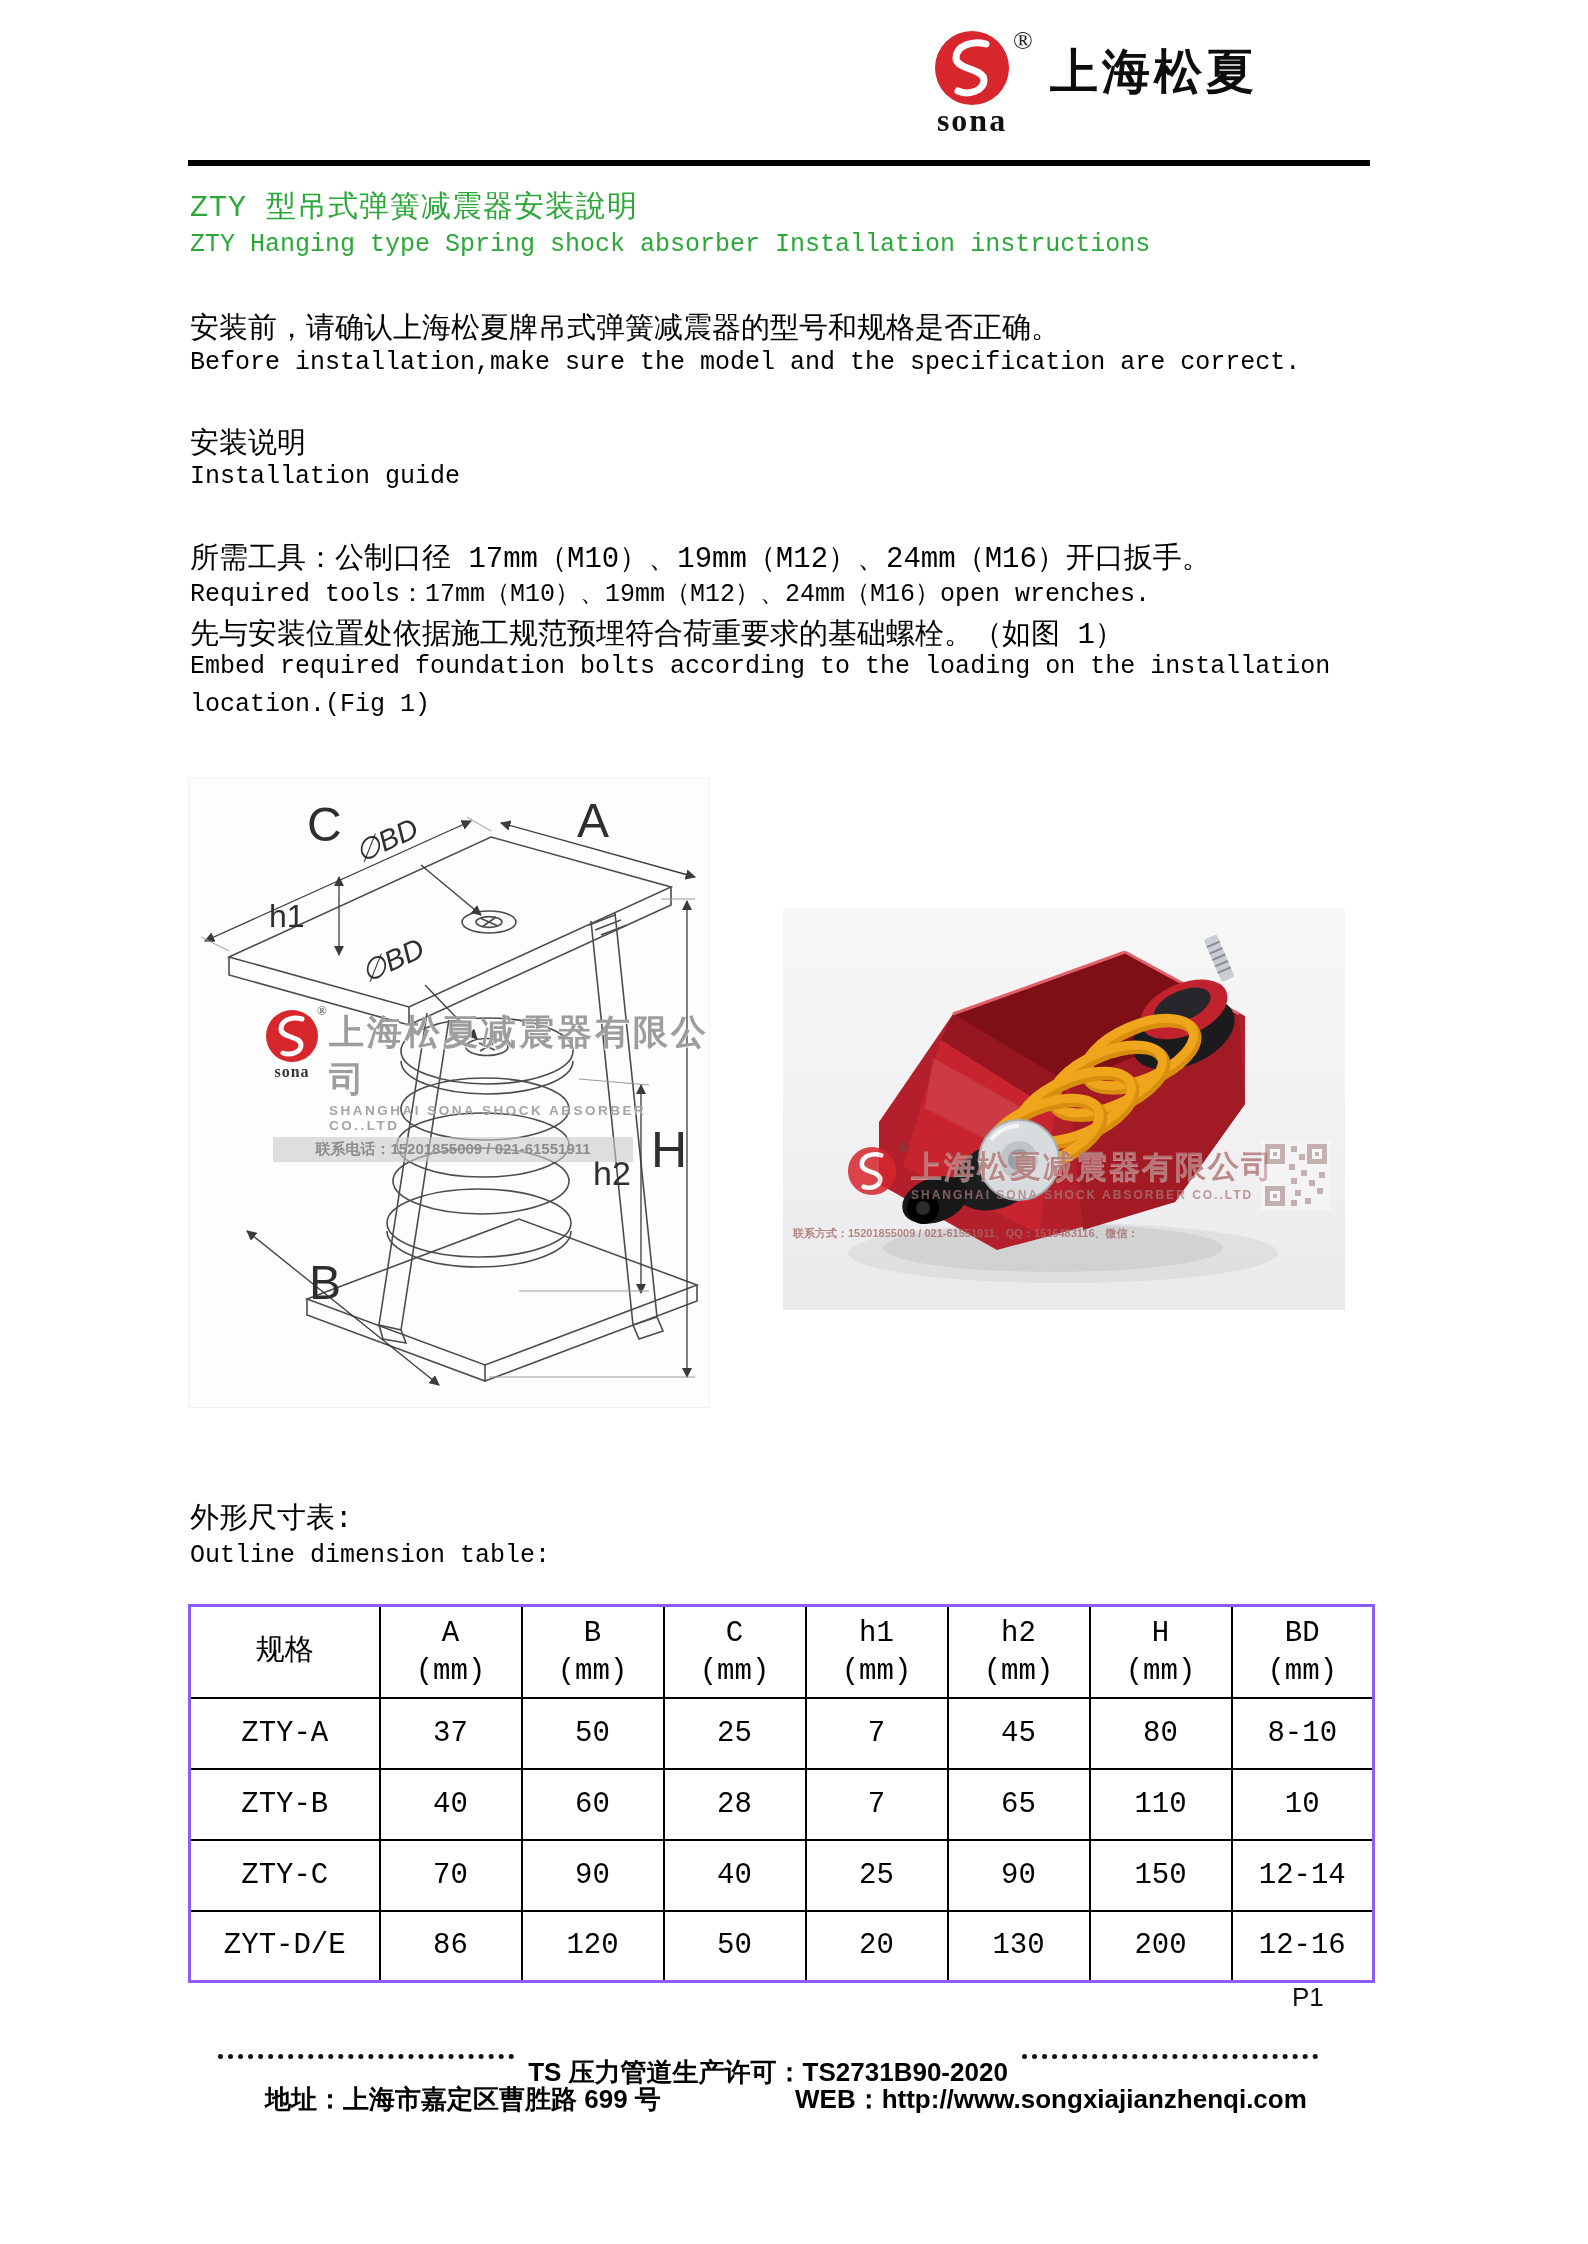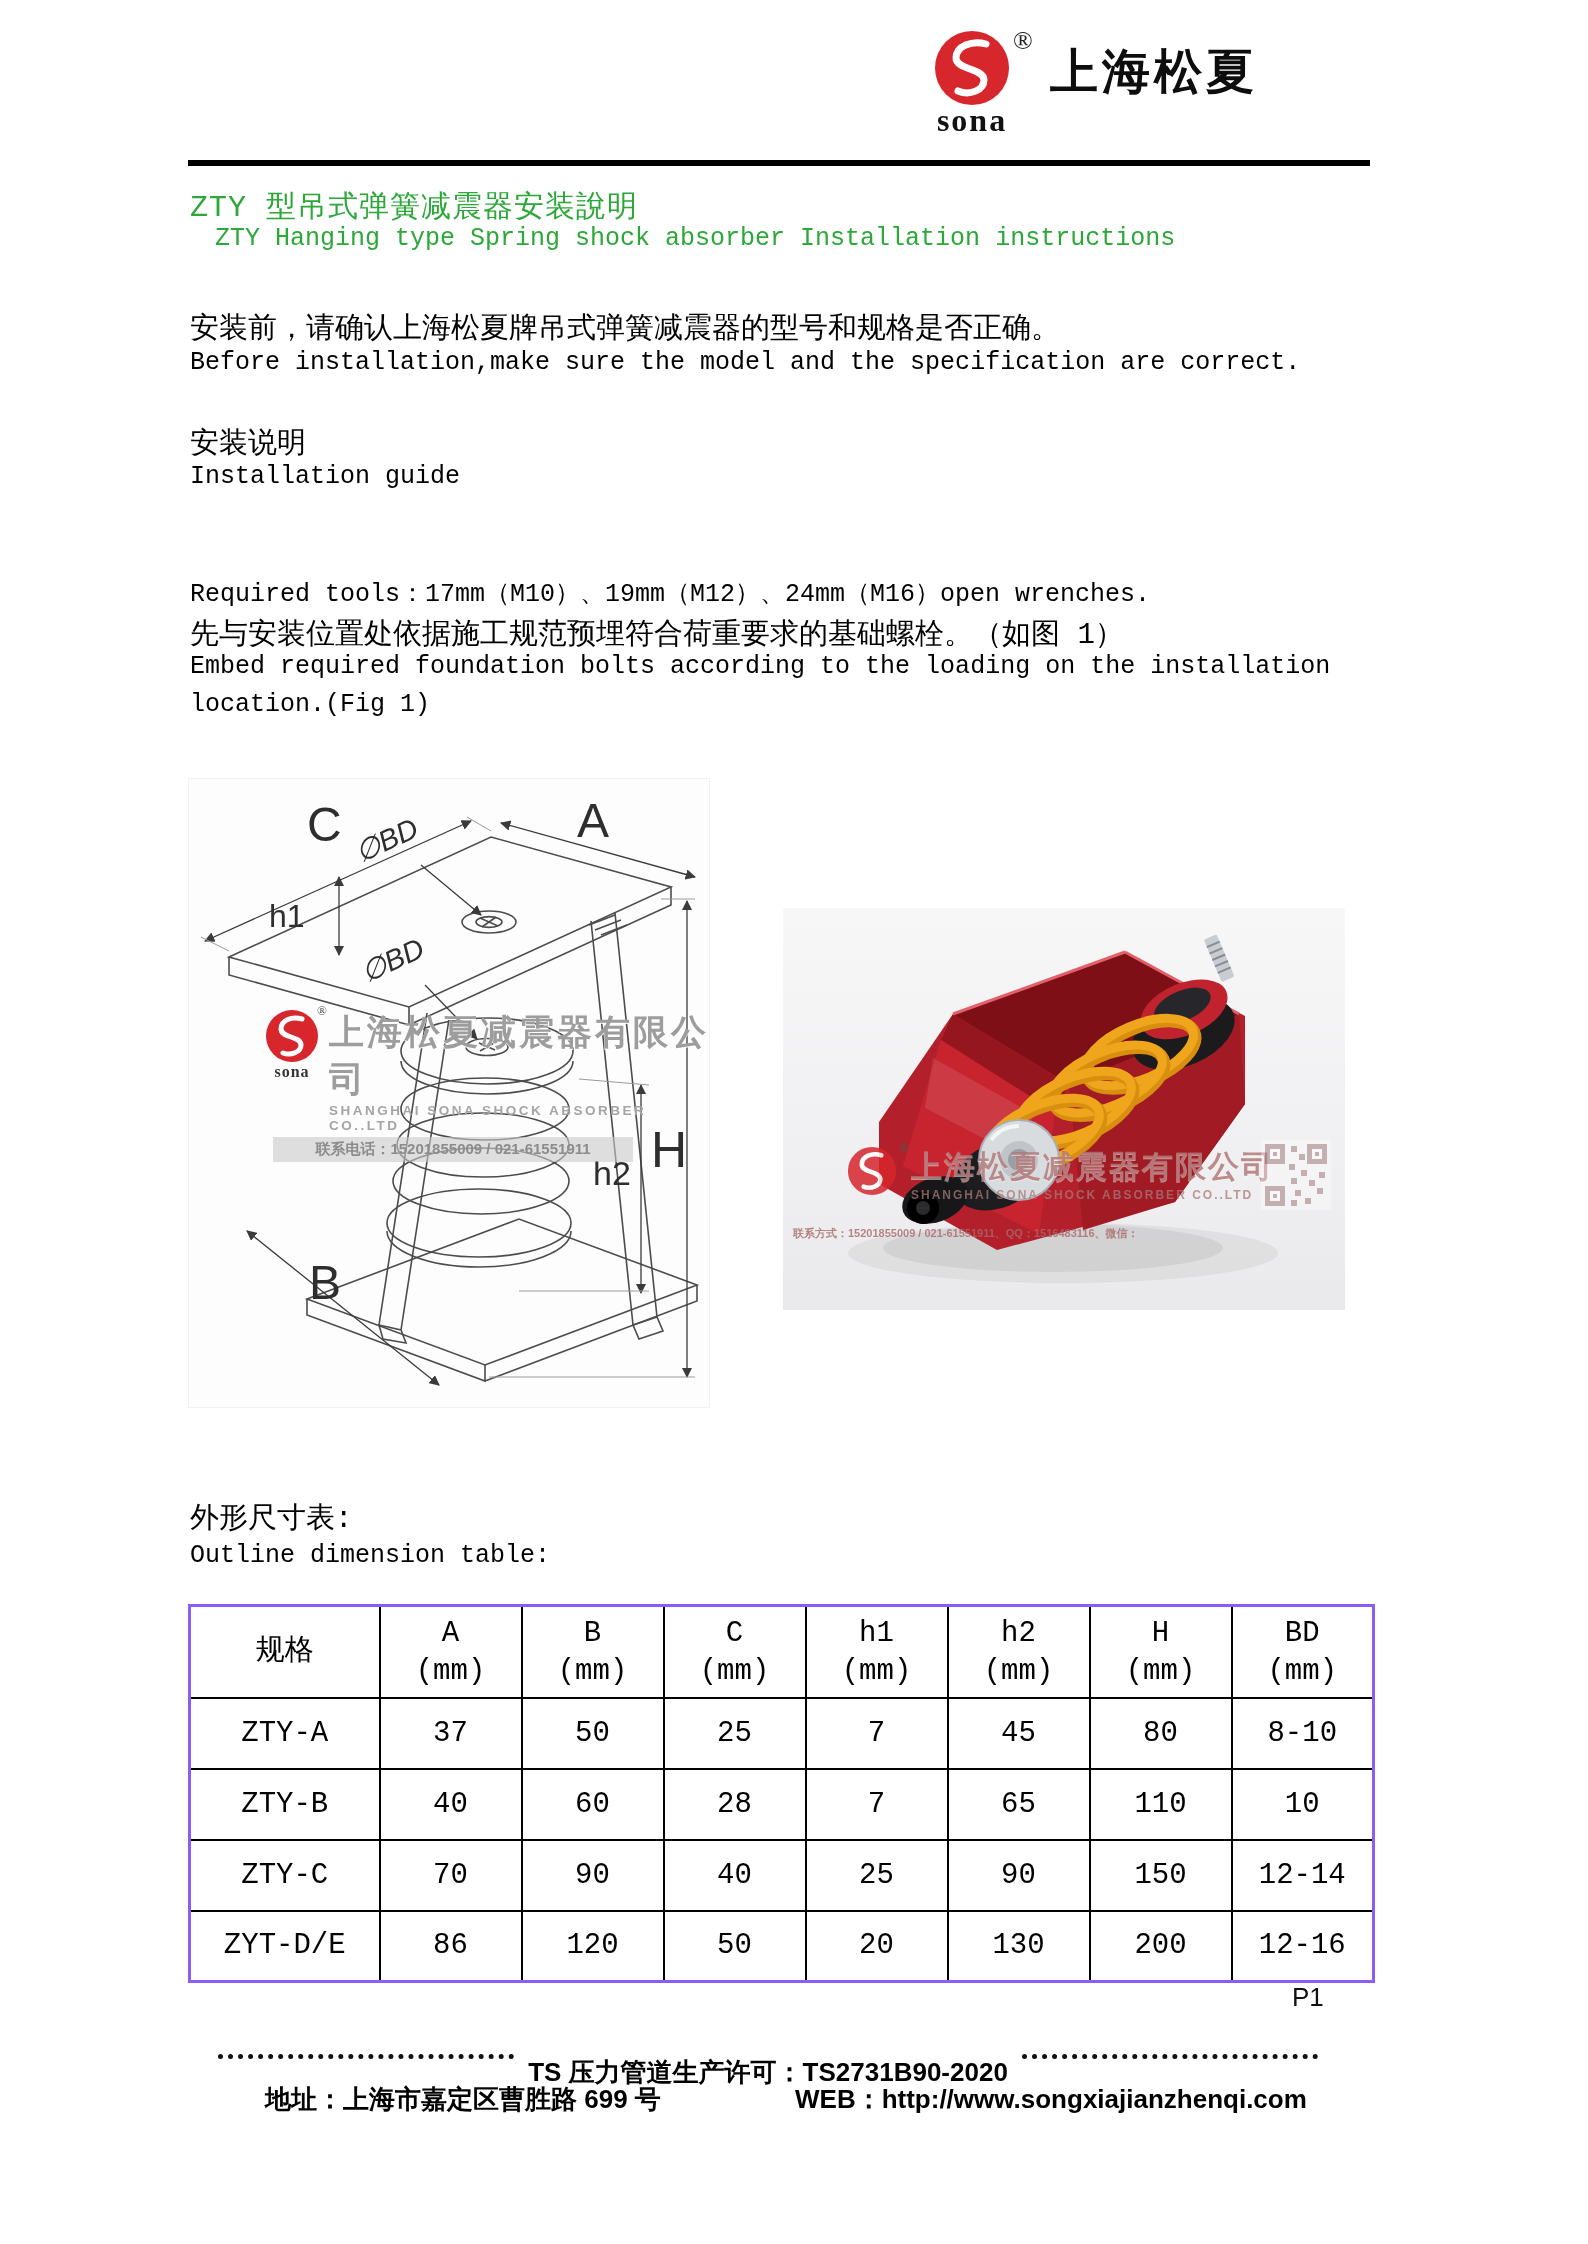--- a/index.html
+++ b/index.html
@@ -25,21 +25,21 @@
               font-family:var(--serif); font-weight:bold; font-size:32px; letter-spacing:2px; color:#111; }
   .brand-cn{ position:absolute; left:1050px; top:40px; font-family:var(--sans); font-weight:800;
              font-size:48px; letter-spacing:4px; color:#0d0d0d; }
   .header-rule{ position:absolute; left:188px; top:160px; width:1182px; height:6px; background:#000; }
 
   
   .t-cn{ font-size:29px; color:#000; }
   .t-en{ font-size:25px; color:#000; }
   .green{ color:var(--green); }
   .title-cn{ left:190px; top:186px; font-size:30px; letter-spacing:1px; }
-  .title-en{ left:190px; top:224px;margin-left:25px; }
+  .title-en{ left:190px; top:230px; }
   .intro-cn{ left:190px; top:308px; }
   .intro-en{ left:190px; top:348px; }
   .guide-cn{ left:190px; top:423px; }
   .guide-en{ left:190px; top:462px; }
   .tools1-cn{ left:190px; top:538px; }
   .tools1-en{ left:190px; top:576px; }
   .tools2-cn{ left:190px; top:614px; }
   .tools2-en{ left:190px; top:652px; }
   .tools2-en2{ left:190px; top:690px; }
 
@@ -114,20 +114,21 @@
 
   <div class="abs t-cn green title-cn">ZTY 型吊式弹簧减震器安装說明</div>
   <div class="abs t-en green title-en">ZTY Hanging type Spring shock absorber Installation instructions</div>
 
   <div class="abs t-en intro-en">Before installation,make sure the model and the specification are correct.</div>
   <div class="abs t-cn intro-cn">安装前，请确认上海松夏牌吊式弹簧减震器的型号和规格是否正确。</div>
 
   <div class="abs t-cn guide-cn">安装说明</div>
   <div class="abs t-en guide-en">Installation guide</div>
 
+  <div class="abs t-cn tools1-cn">所需工具：公制口径 17mm（M10）、19mm（M12）、24mm（M16）开口扳手。</div>
   <div class="abs t-en tools1-en">Required tools：17mm（M10）、19mm（M12）、24mm（M16）open wrenches.</div>
   <div class="abs t-cn tools2-cn">先与安装位置处依据施工规范预埋符合荷重要求的基础螺栓。（如图 1）</div>
   <div class="abs t-en tools2-en">Embed required foundation bolts according to the loading on the installation</div>
   <div class="abs t-en tools2-en2">location.(Fig 1)</div>
 
   <div class="fig">
     <svg class="lineart" width="522" height="630" viewBox="0 0 522 630">
       <defs>
         <marker id="arr" viewBox="0 0 10 10" refX="9" refY="5" markerWidth="8" markerHeight="8" orient="auto-start-reverse">
           <path d="M0,0 L10,5 L0,10 z" fill="#3b3b3b"></path>

